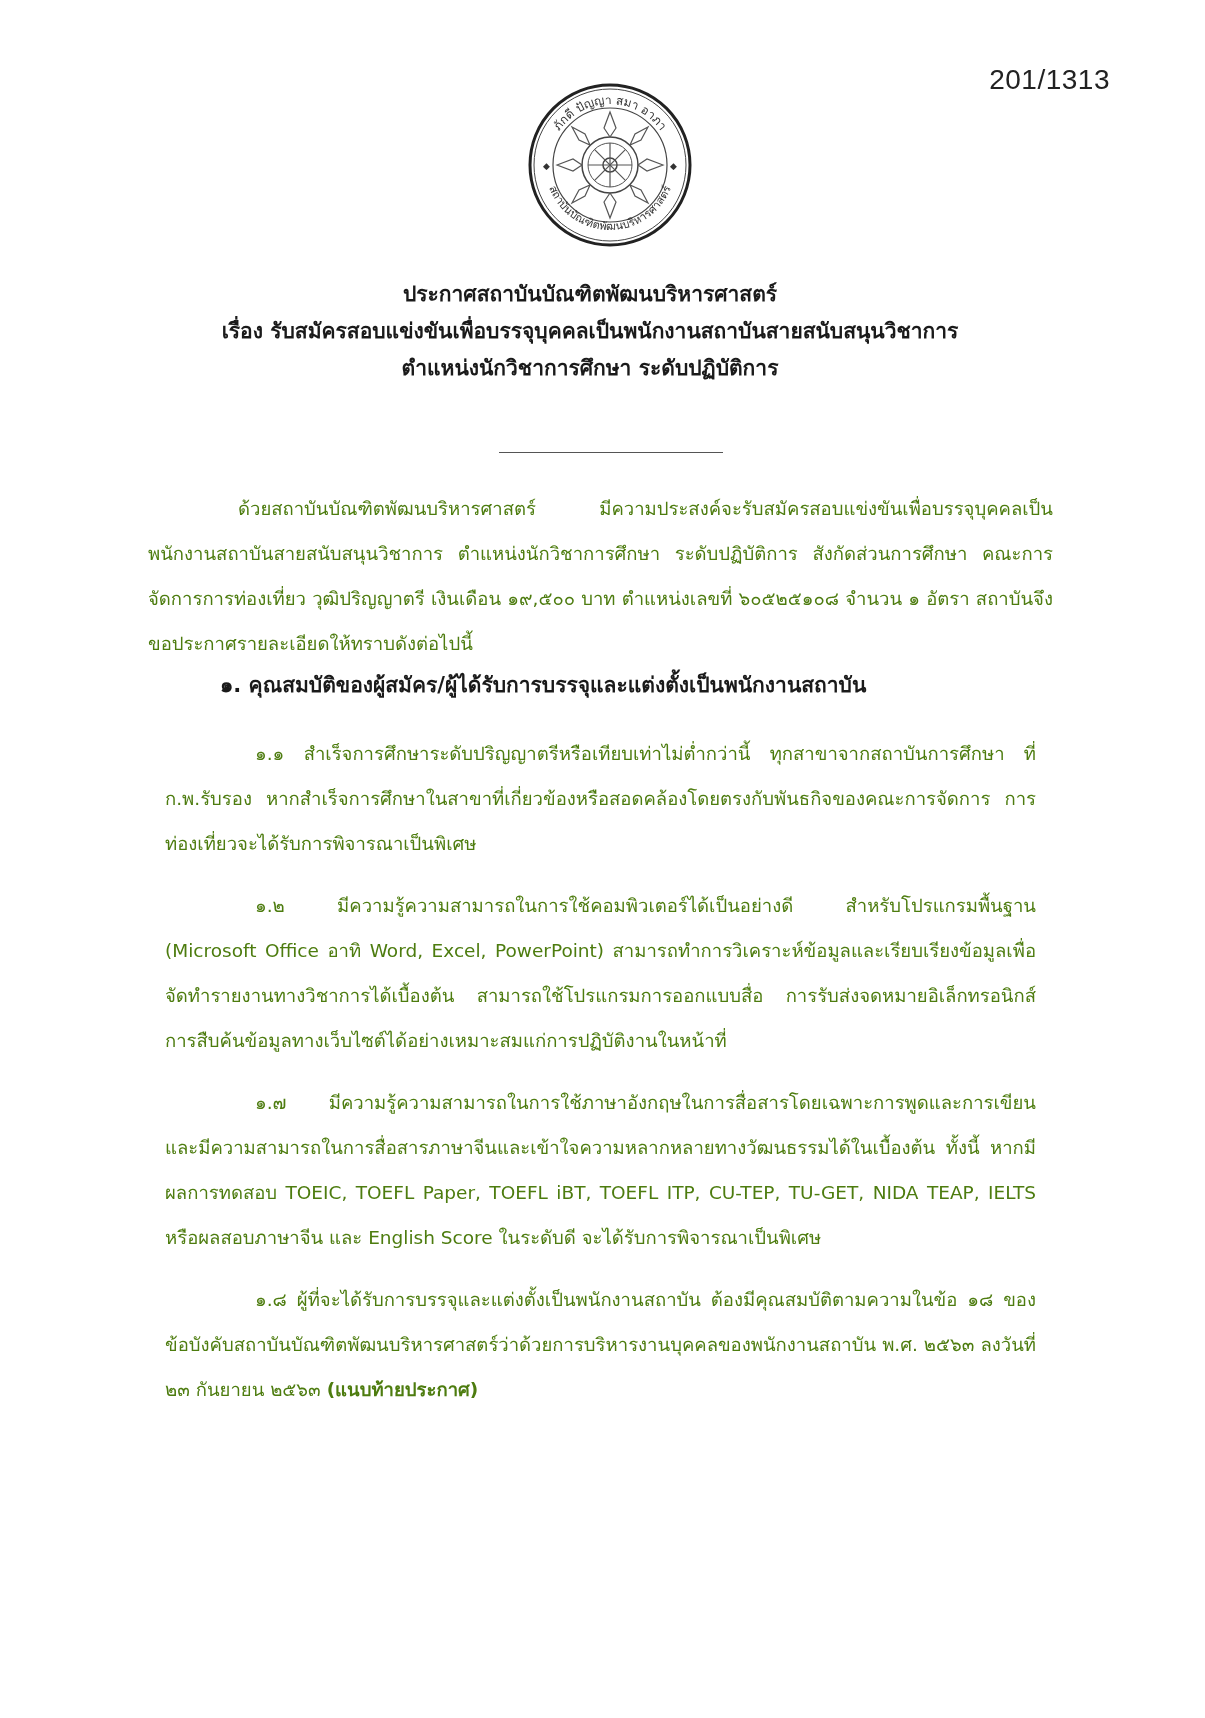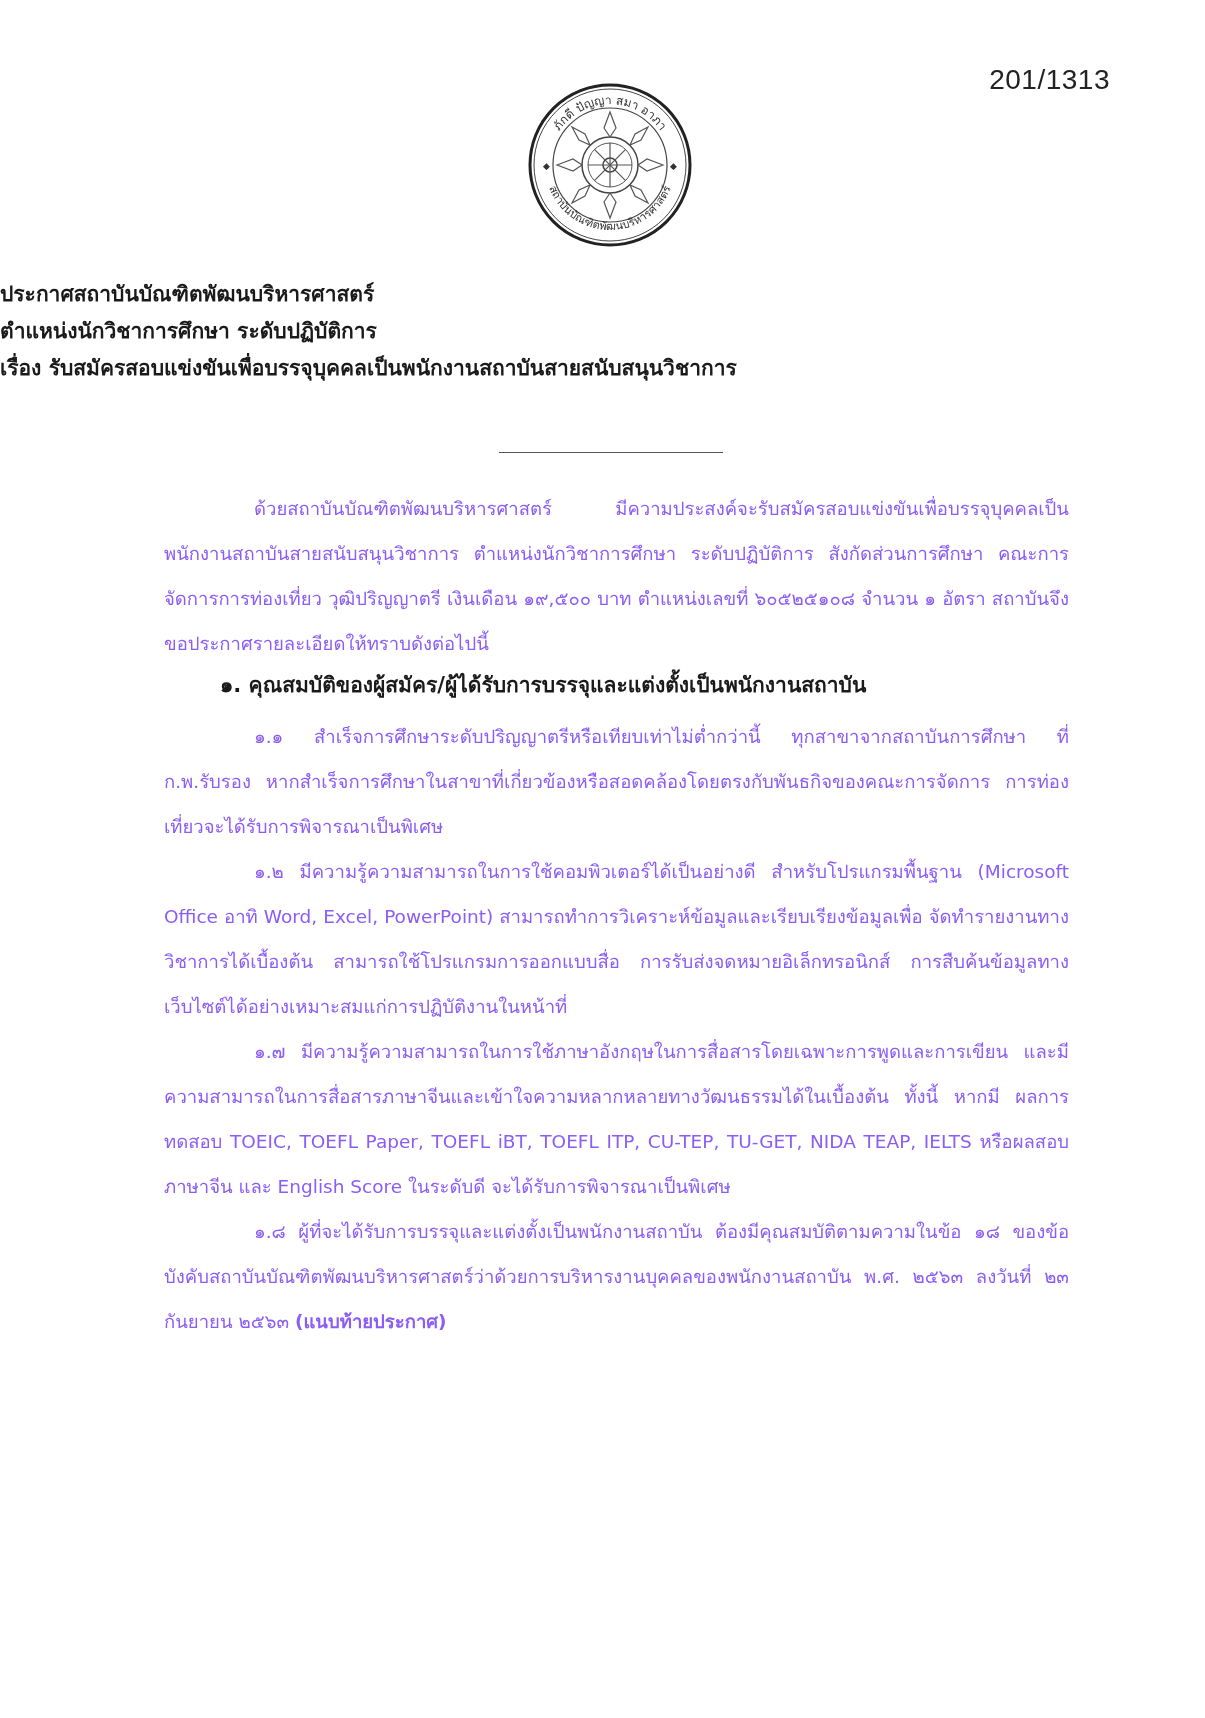--- a/index.html
+++ b/index.html
@@ -10,40 +10,40 @@
   }
   .doc-number {
     position: absolute; top: 64px; right: 95px;
     font-family: "Liberation Sans", sans-serif;
     font-size: 28px; color: #222; letter-spacing: 0.5px;
   }
   .seal {
     position: absolute; left: 527px; top: 82px; width: 166px; height: 166px;
   }
   .heading {
-    position: absolute; top: 276px; left: 0; width: 1180px; 
+    position: absolute; top: 276px; left: 0; width: 1180px; text-align: center;
     font-weight: bold; font-size: 21px; line-height: 37px; color: #1a1a1a;
   }
   .divider {
     position: absolute; top: 452px; left: 499px; width: 224px; height: 0;
     border-top: 1.5px solid #555;
   }
   .body-text {
-    position: absolute; left: 164px; width: 905px;
-    font-size: 18.5px; line-height: 45px; color: #8b5cf6;
+    position: absolute; left: 148px; width: 905px;
+    font-size: 18.5px; line-height: 45px; color: #4d7c0f;
   }
   .para { margin: 0; text-align: justify; text-align-last: left; }
   .indent { text-indent: 90px; }
   .intro { top: 486px; }
   .section-heading {
     position: absolute; top: 668px; left: 220px;
     font-weight: bold; font-size: 21px; color: #1a1a1a;
   }
   .items { top: 714px; }
-  .item { margin: 0; }
+  .item { margin: 17px; }
   .bold { font-weight: bold; }
 </style>
 </head>
 <body>
 
 <div>
 
   <div class="doc-number">201/1313</div>
 
   <div class="seal">
@@ -76,22 +76,22 @@
         <path id="topArc" d="M 22 83 A 61 61 0 0 1 144 83"></path>
         <path id="bottomArc" d="M 18 83 A 65 65 0 0 0 148 83"></path>
       </defs>
       <text font-size="12" fill="#333" font-family="DejaVu Sans, sans-serif"><textPath href="#topArc" startOffset="50%" text-anchor="middle">ภักดี ปัญญา สมา อาภา</textPath></text>
       <text font-size="11" fill="#333" font-family="DejaVu Sans, sans-serif"><textPath href="#bottomArc" startOffset="50%" text-anchor="middle">สถาบันบัณฑิตพัฒนบริหารศาสตร์</textPath></text>
     </svg>
   </div>
 
   <div class="heading">
     <div>ประกาศสถาบันบัณฑิตพัฒนบริหารศาสตร์</div>
+    <div>เรื่อง รับสมัครสอบแข่งขันเพื่อบรรจุบุคคลเป็นพนักงานสถาบันสายสนับสนุนวิชาการ</div>
     <div>ตำแหน่งนักวิชาการศึกษา ระดับปฏิบัติการ</div>
-    <div>เรื่อง รับสมัครสอบแข่งขันเพื่อบรรจุบุคคลเป็นพนักงานสถาบันสายสนับสนุนวิชาการ</div>
   </div>
 
   <div class="divider"></div>
 
   <div class="body-text intro">
     <p class="para indent">ด้วยสถาบันบัณฑิตพัฒนบริหารศาสตร์ มีความประสงค์จะรับสมัครสอบแข่งขันเพื่อบรรจุบุคคลเป็นพนักงานสถาบันสายสนับสนุนวิชาการ ตำแหน่งนักวิชาการศึกษา ระดับปฏิบัติการ สังกัดส่วนการศึกษา คณะการจัดการการท่องเที่ยว วุฒิปริญญาตรี เงินเดือน ๑๙,๕๐๐ บาท ตำแหน่งเลขที่ ๖๐๕๒๕๑๐๘ จำนวน ๑ อัตรา สถาบันจึงขอประกาศรายละเอียดให้ทราบดังต่อไปนี้</p>
   </div>
 
   <div class="section-heading">๑. คุณสมบัติของผู้สมัคร/ผู้ได้รับการบรรจุและแต่งตั้งเป็นพนักงานสถาบัน</div>
 

